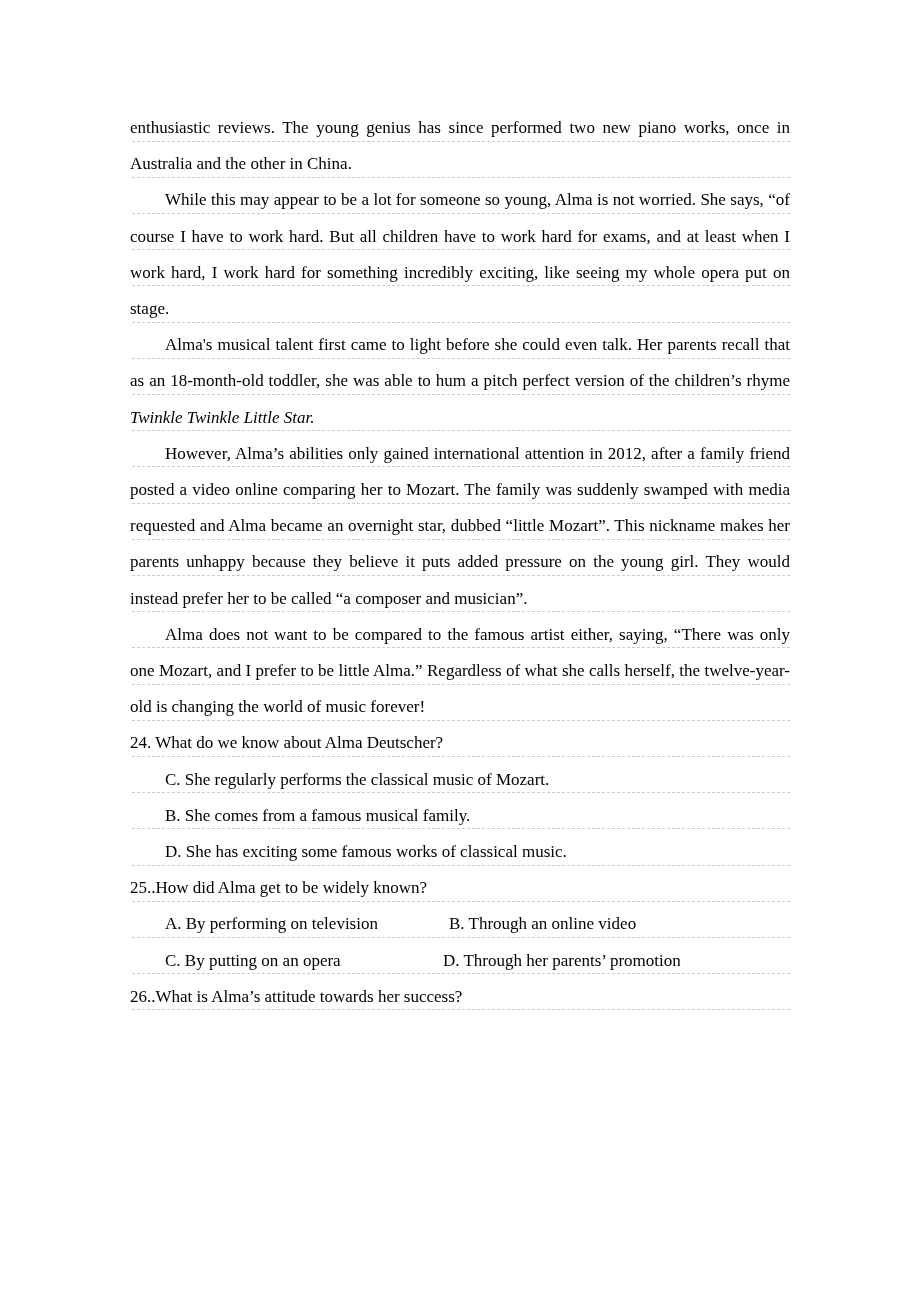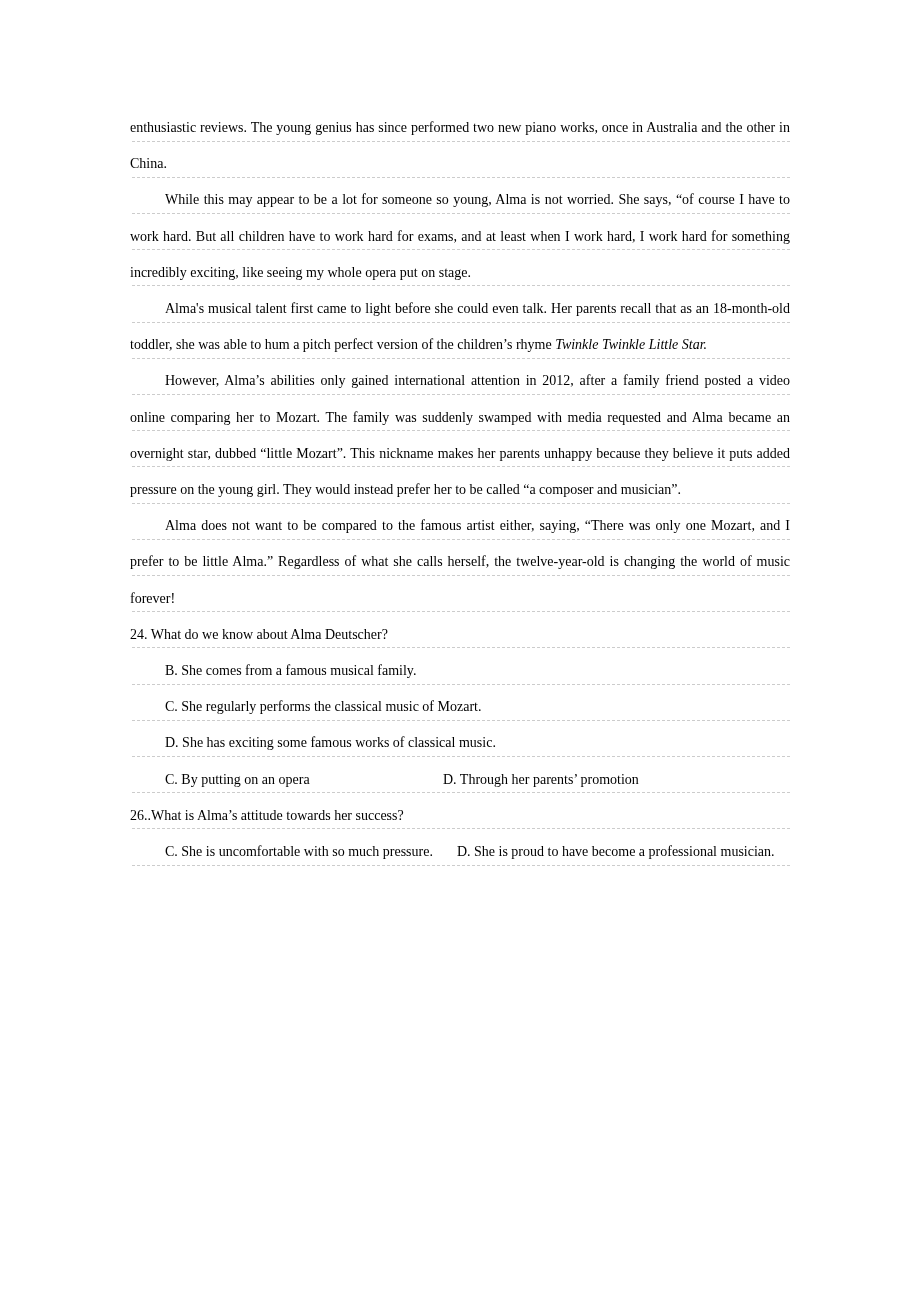--- a/index.html
+++ b/index.html
@@ -16,21 +16,21 @@
     position: absolute;
     inset: 0;
     background: #ffffff;
   }
   
   .content {
     position: absolute;
     left: 130px;
     top: 110px;
     width: 660px;
-    font-size: 14px;
+    font-size: 17px;
     line-height: 36.2px;
     text-align: justify;
     background-image:
       repeating-linear-gradient(90deg, #ffffff 0 2px, rgba(255,255,255,0) 2px 5px),
       repeating-linear-gradient(180deg, rgba(0,0,0,0) 0 30.6px, #cccccc 30.6px 31.6px, rgba(0,0,0,0) 31.6px 36.2px);
   }
   p { margin: 0; }
   .indent { text-indent: 35px; }
   .opt { padding-left: 35px; }
   .colA { display: inline-block; }
@@ -49,23 +49,24 @@
 
     <p class="para indent">While this may appear to be a lot for someone so young, Alma is not worried. She says, “of course I have to work hard. But all children have to work hard for exams, and at least when I work hard, I work hard for something incredibly exciting, like seeing my whole opera put on stage.</p>
 
     <p class="para indent"><span>Alma's musical talent first came to light before she could even talk. Her parents recall that as an 18-month-old toddler, she was able to hum a pitch perfect version of the children’s rhyme </span><span class="italic">Twinkle Twinkle Little Star.</span></p>
 
     <p class="para indent">However, Alma’s abilities only gained international attention in 2012, after a family friend posted a video online comparing her to Mozart. The family was suddenly swamped with media requested and Alma became an overnight star, dubbed “little Mozart”. This nickname makes her parents unhappy because they believe it puts added pressure on the young girl. They would instead prefer her to be called “a composer and musician”.</p>
 
     <p class="para indent">Alma does not want to be compared to the famous artist either, saying, “There was only one Mozart, and I prefer to be little Alma.” Regardless of what she calls herself, the twelve-year-old is changing the world of music forever!</p>
 
     <p class="q">24. What do we know about Alma Deutscher?</p>
+    <p class="opt">C. She regularly performs the classical music of Mozart.</p>
     <p class="opt">B. She comes from a famous musical family.</p>
-    <p class="opt">C. She regularly performs the classical music of Mozart.</p>
     <p class="opt">D. She has exciting some famous works of classical music.</p>
 
+    <p class="q">25..How did Alma get to be widely known?</p>
+    <p class="opt"><span class="colA w1">A. By performing on television</span><span>B. Through an online video</span></p>
     <p class="opt"><span class="colA w2">C. By putting on an opera</span><span>D. Through her parents’ promotion</span></p>
 
     <p class="q">26..What is Alma’s attitude towards her success?</p>
-    <p class="indent"><span>C. She is uncomfortable with so much pressure.</span><span class="gap"></span><span>D. She is proud to have become a professional musician.</span></p>
 
   </div>
 </div>
 
 </body></html>

